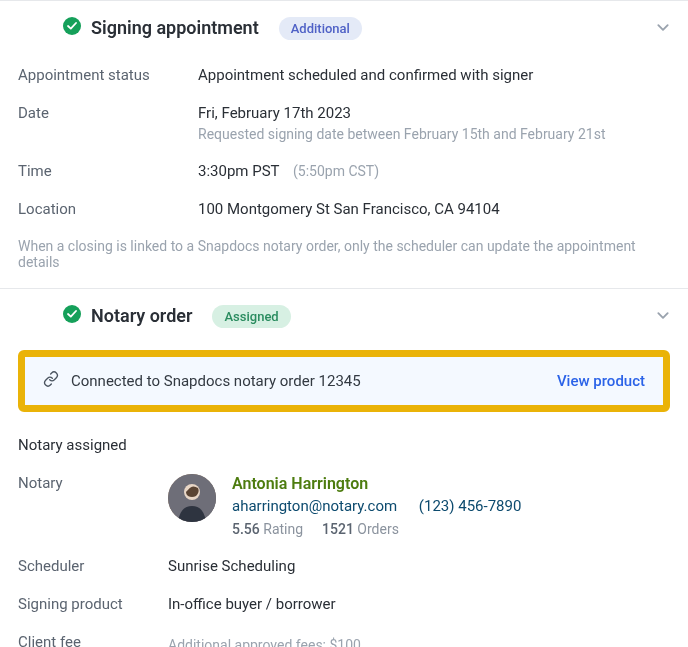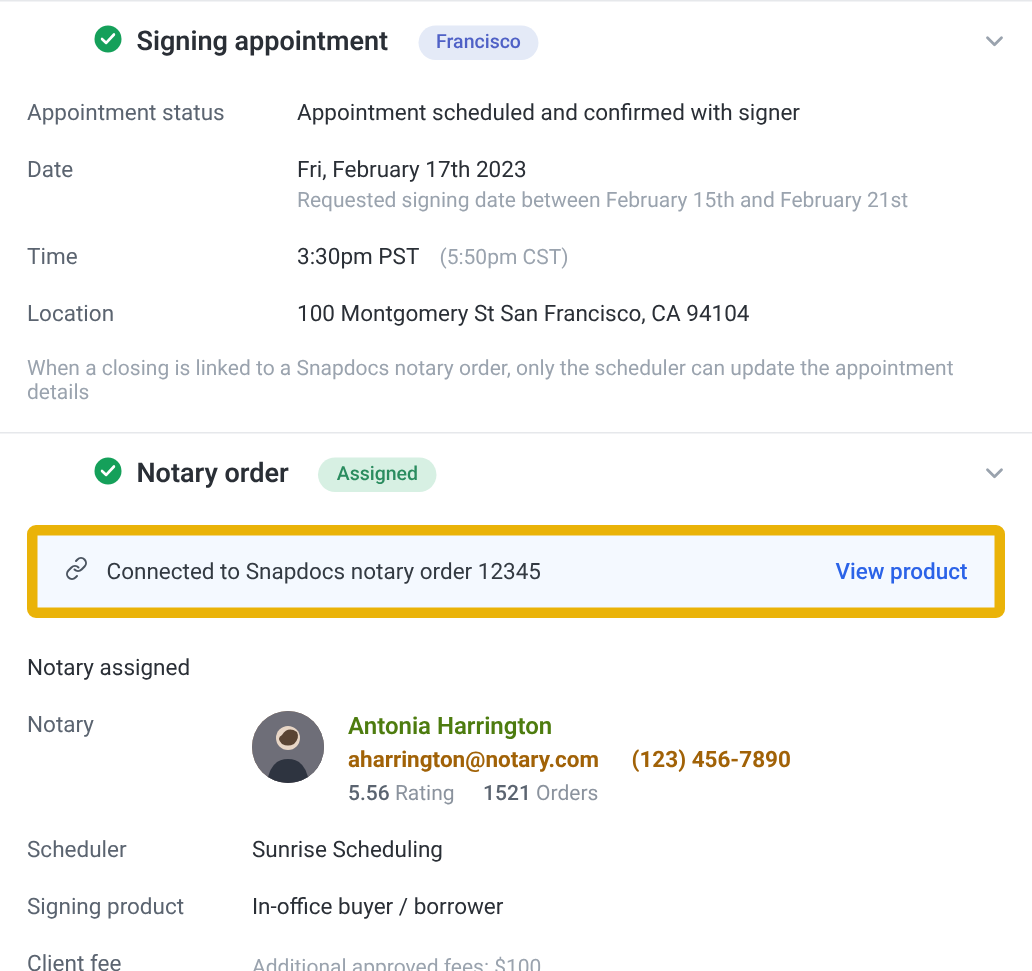--- a/index.html
+++ b/index.html
@@ -123,23 +123,22 @@
       display: flex;
       align-items: flex-start;
     }
     .notary-details .name {
       font-weight: 600;
       font-size: 16px;
       color: #4d7c0f;
     }
     .notary-details .contact {
       font-size: 15px;
-      color: #a16207;
+      color: #0c4a6e;
       margin-top: 4px;
-      font-weight: bold;
     }
     .notary-details .contact .phone { margin-left: 18px; }
     .notary-details .stats {
       font-size: 14px;
       color: #8b939e;
       margin-top: 6px;
     }
     .notary-details .stats .num {
       color: #5b6470;
       font-weight: 500;
@@ -150,21 +149,21 @@
 <body>
 
 <div class="panel">
   <div class="panel-header">
     <span class="check-icon">
       <svg viewBox="0 0 10 10">
           <path d="M1 5 L3.8 7.6 L9 2" stroke="#fff" stroke-width="1.8" fill="none" stroke-linecap="round" stroke-linejoin="round"></path>
         </svg>
     </span>
     <span class="panel-title">Signing appointment</span>
-    <span class="pill pill-blue">Francisco</span>
+    <span class="pill pill-blue">Additional</span>
     <span class="chevron">
       <svg viewBox="0 0 12 12">
           <path d="M2 4 L6 8 L10 4" stroke="currentColor" stroke-width="1.6" fill="none" stroke-linecap="round" stroke-linejoin="round"></path>
         </svg>
     </span>
   </div>
 
   <div class="kv-row">
     <div class="kv-label">Appointment status</div>
     <div class="kv-value">Appointment scheduled and confirmed with signer</div>

